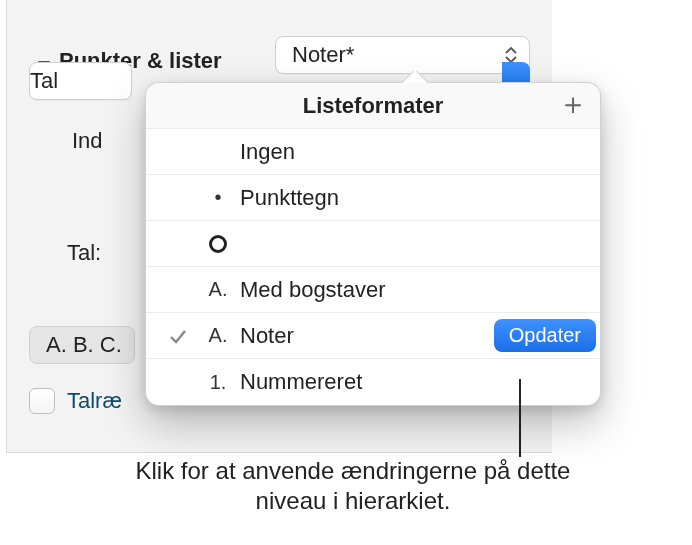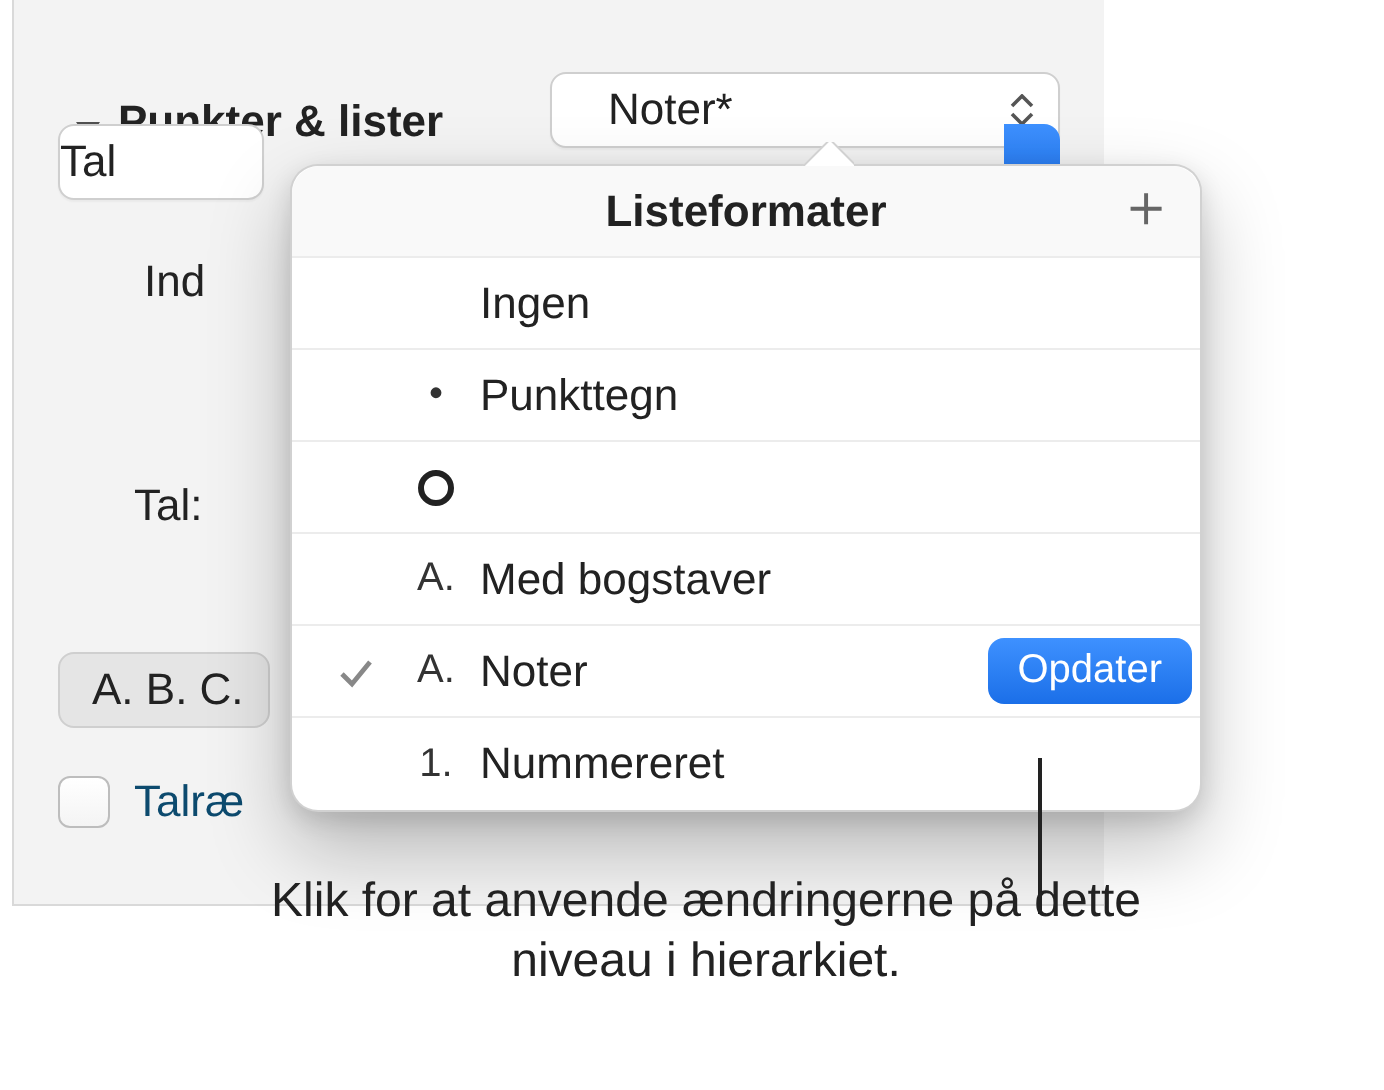--- a/index.html
+++ b/index.html
@@ -48,21 +48,21 @@
     flex: 1;
   }
   .style-select {
     width: 255px;
     height: 38px;
     background: #fff;
     border: 1px solid #cfcfcf;
     border-radius: 8px;
     display: flex;
     align-items: center;
-    padding: 0 12px 0 28px;
+    padding: 0 12px 0 16px;
     font-size: 22px;
     color: #222;
     justify-content: space-between;
     box-shadow: 0 1px 1px rgba(0,0,0,0.04);
   }
   .chev {
     display: flex;
     flex-direction: column;
     align-items: center;
     gap: 2px;
@@ -246,21 +246,21 @@
     position: absolute;
     left: 519px;
     top: 379px;
     width: 2px;
     height: 78px;
     background: #222;
   }
   .callout-text {
     position: absolute;
     left: 98px;
-    top: 436px;
+    top: 456px;
     width: 510px;
     text-align: center;
     font-size: 24px;
     color: #222;
     line-height: 1.25;
   }
 </style>
 </head>
 <body>
 

